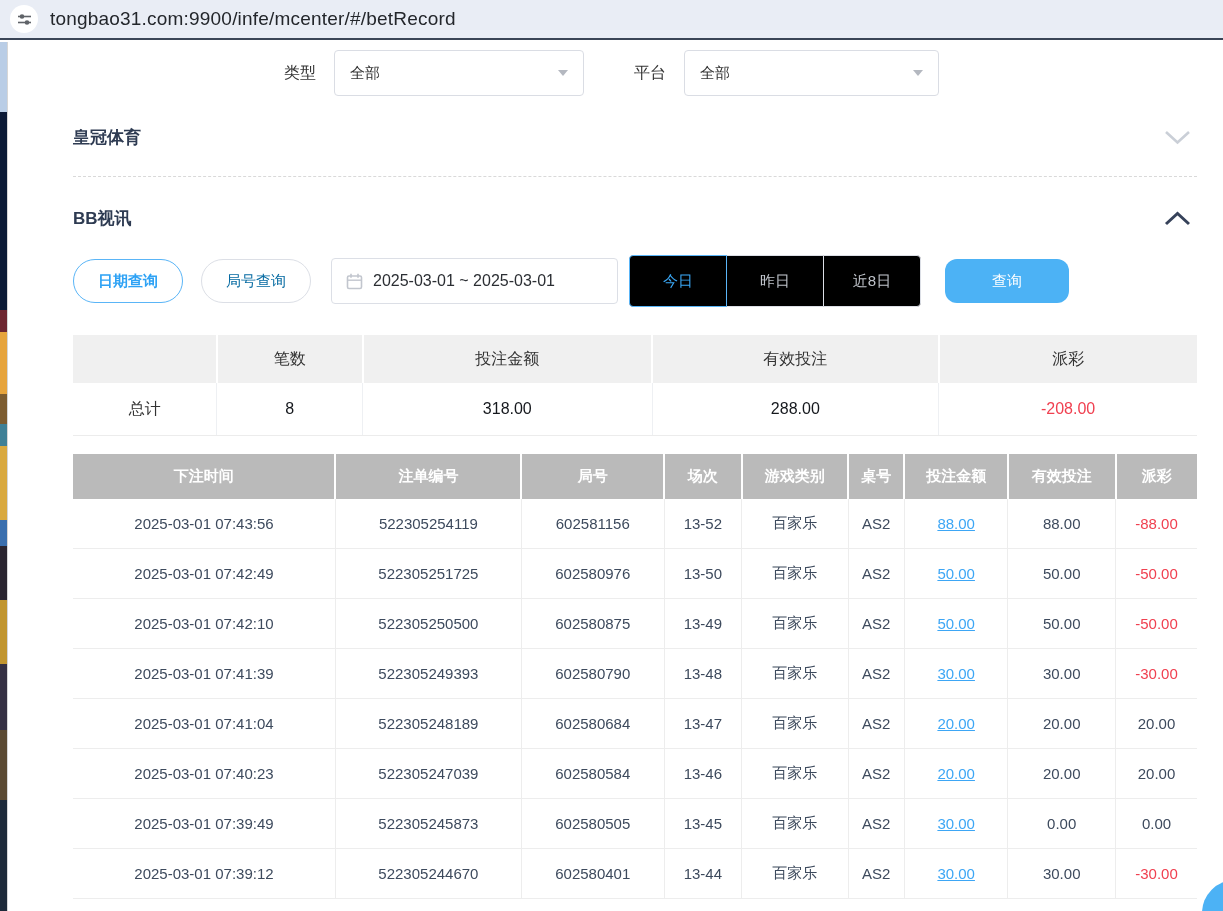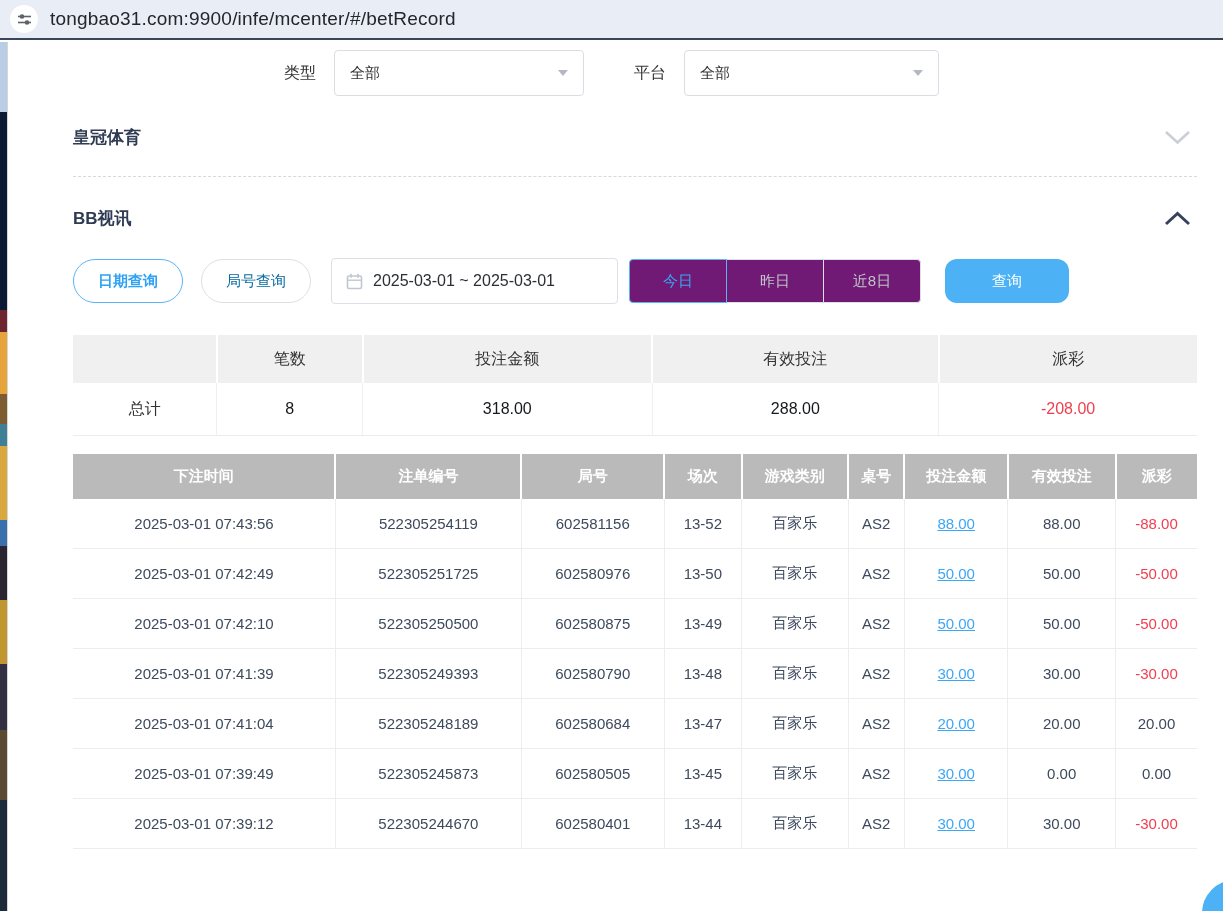--- a/index.html
+++ b/index.html
@@ -55,21 +55,21 @@
   }
   .pill-active{border:1px solid #5ab5f7;color:#2ea2f5;font-weight:bold;}
   .pill-idle{border:1px solid #dcdfe6;color:#0369a1;margin-left:18px;}
   .date-input{
     margin-left:20px;width:287px;height:46px;border:1px solid #dcdfe6;border-radius:4px;
     display:flex;align-items:center;box-sizing:border-box;padding-left:14px;background:#fff;cursor:pointer;
   }
   .date-text{font-size:16px;color:#2b2e33;margin-left:10px;}
   .seg-group{display:flex;margin-left:11px;}
   .seg-btn{
-    height:44px;width:98px;background:#701a75;border:1px solid #dcdfe6;font-size:15px;color:#bfc3ca;
+    height:52px;width:98px;background:#000000;border:1px solid #dcdfe6;font-size:15px;color:#bfc3ca;
     cursor:pointer;box-sizing:border-box;margin-left:-1px;
   }
   .seg-btn:first-child{border-radius:4px 0 0 4px;margin-left:0;}
   .seg-btn:last-child{border-radius:0 4px 4px 0;}
   .seg-active{border:1px solid #5ab5f7;color:#3aa7f5;position:relative;z-index:2;}
   .search-btn{
     margin-left:24px;width:124px;height:44px;background:#4cb2f5;color:#fff;border:none;
     border-radius:12px;font-size:15px;cursor:pointer;
   }
   
@@ -296,20 +296,31 @@
         <td>522305248189</td>
         <td>602580684</td>
         <td>13-47</td>
         <td>百家乐</td>
         <td>AS2</td>
         <td><a class="bet-link">20.00</a></td>
         <td>20.00</td>
         <td class="payout-cell">20.00</td>
       </tr>
       <tr>
+        <td class="time-cell">2025-03-01 07:40:23</td>
+        <td>522305247039</td>
+        <td>602580584</td>
+        <td>13-46</td>
+        <td>百家乐</td>
+        <td>AS2</td>
+        <td><a class="bet-link">20.00</a></td>
+        <td>20.00</td>
+        <td class="payout-cell">20.00</td>
+      </tr>
+      <tr>
         <td class="time-cell">2025-03-01 07:39:49</td>
         <td>522305245873</td>
         <td>602580505</td>
         <td>13-45</td>
         <td>百家乐</td>
         <td>AS2</td>
         <td><a class="bet-link">30.00</a></td>
         <td>0.00</td>
         <td class="payout-cell">0.00</td>
       </tr>

